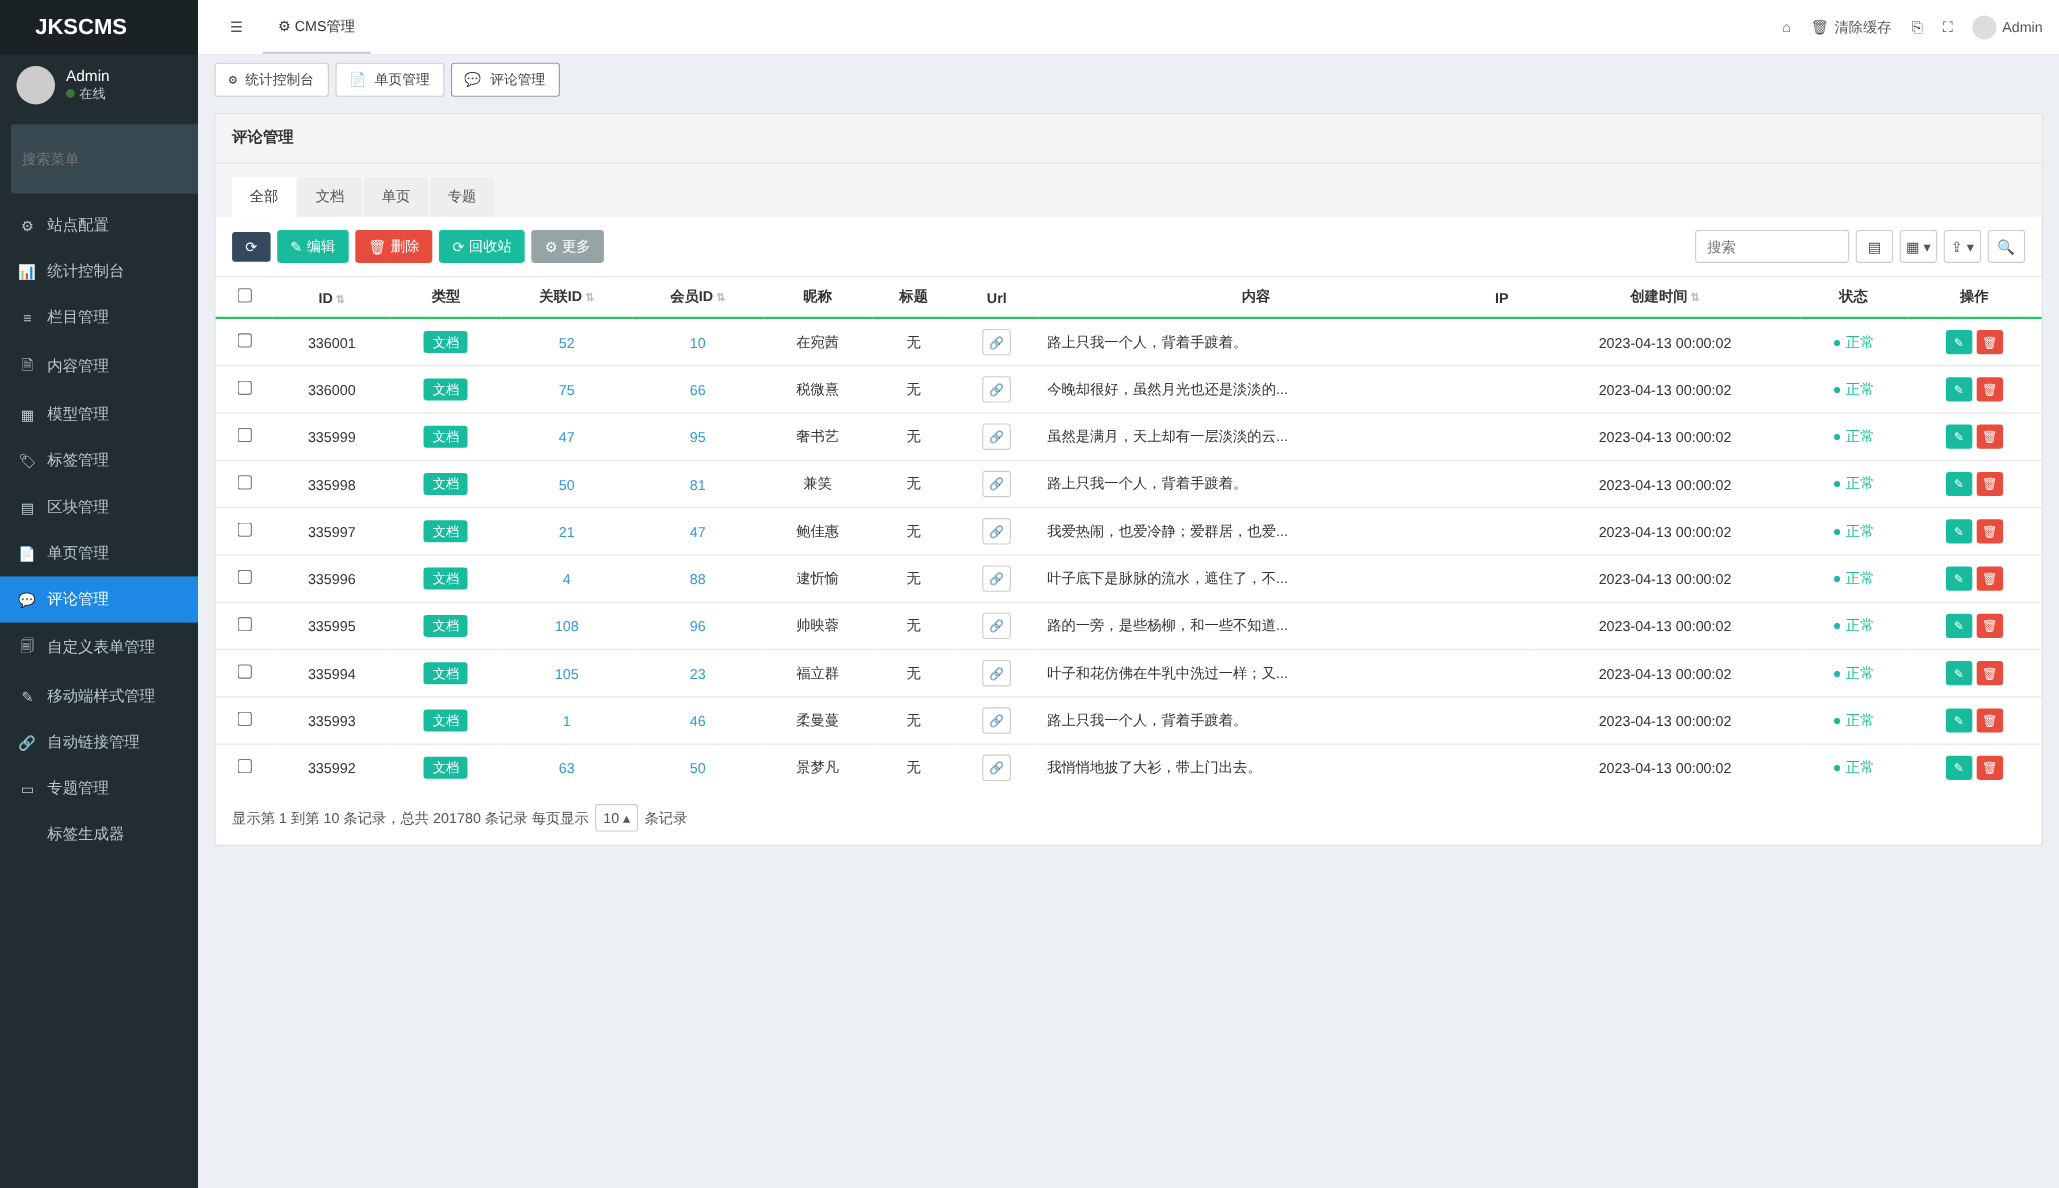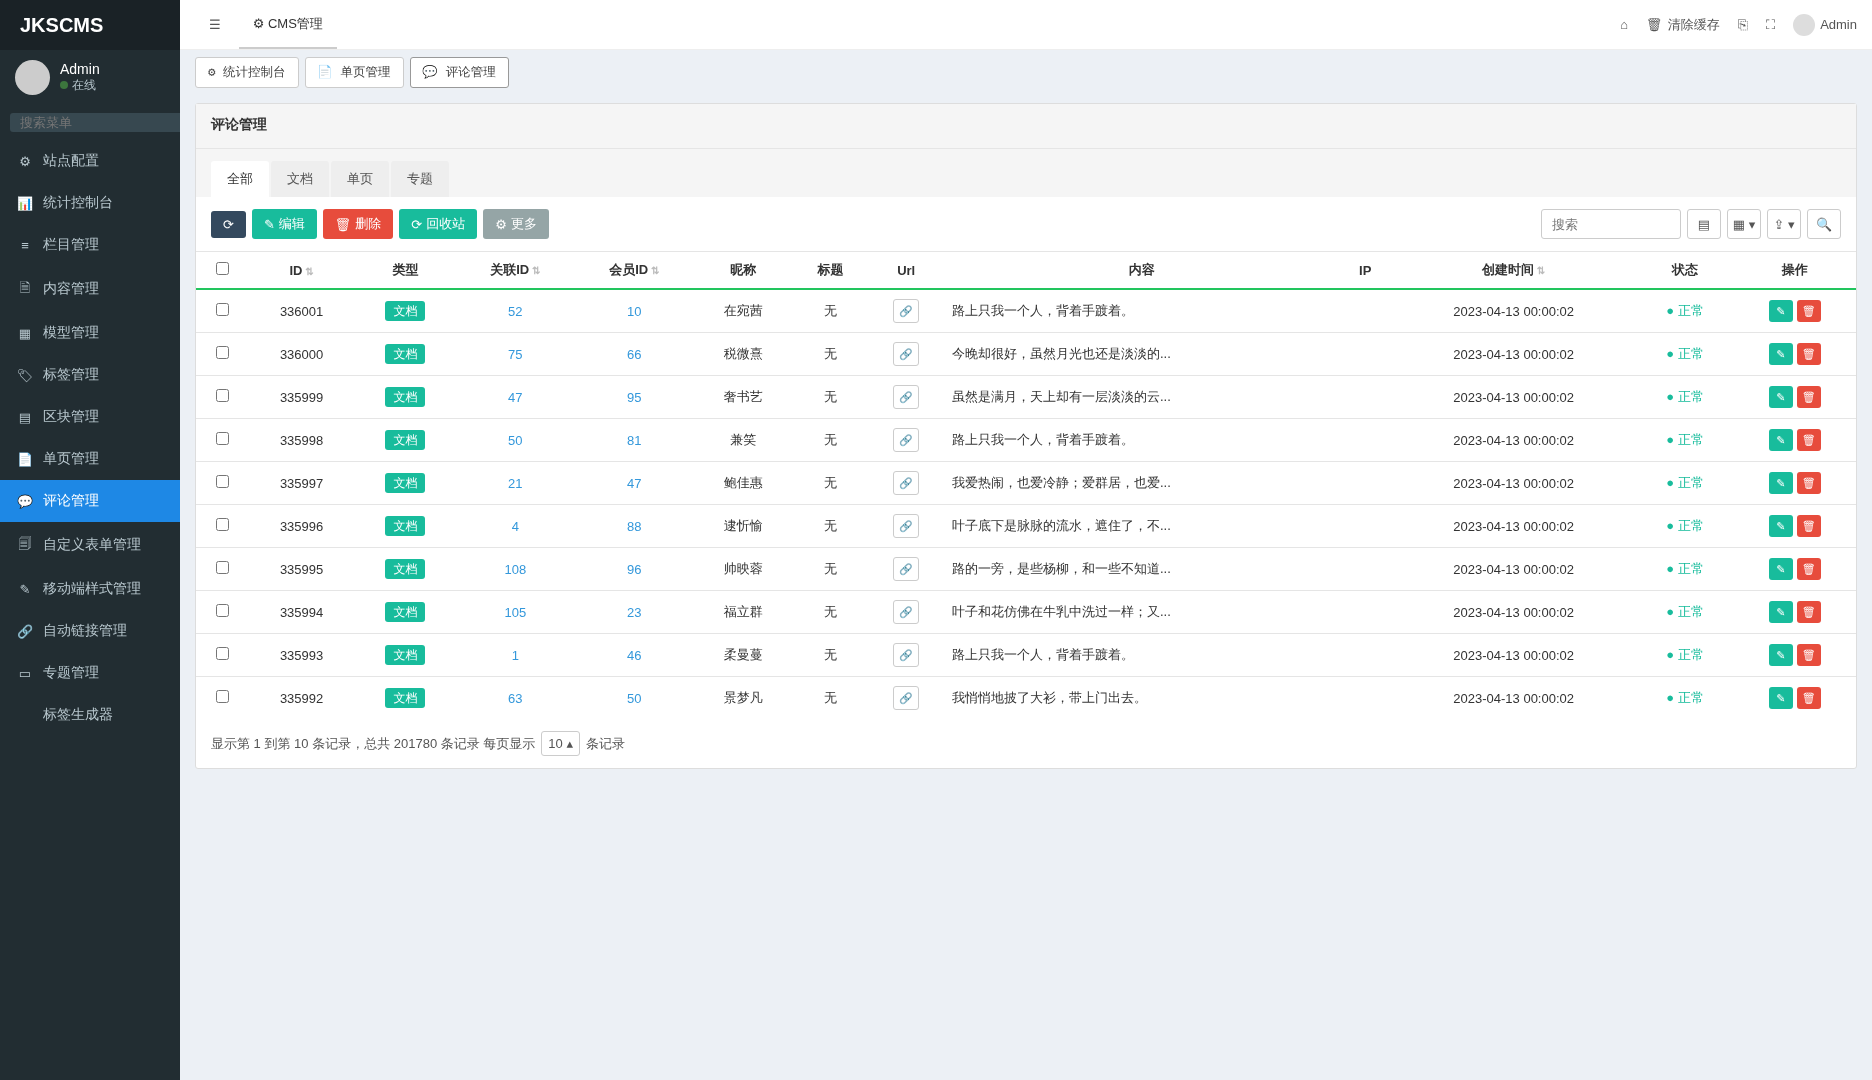--- a/index.html
+++ b/index.html
@@ -1,26 +1,26 @@
 <!DOCTYPE html>
 <html><head>
 <meta charset="utf-8">
 <style>
 *{margin:0;padding:0;box-sizing:border-box;}
 body{font-family:-apple-system,BlinkMacSystemFont,"Segoe UI",sans-serif;font-size:13px;color:#333;background:#ecf0f5;}
 .app{display:flex;height:100vh;}
 .sidebar{width:180px;background:#222d32;color:#b8c7ce;flex-shrink:0;overflow-y:auto;}
-.logo{height:50px;background:#1a2226;color:#fff;font-size:20px;font-weight:600;display:flex;align-items:center;padding-left:20px;}
+.logo{height:50px;background:#1a2226;color:#fff;font-size:20px;font-weight:600;display:flex;align-items:center;padding-left:32px;}
 .user-panel{padding:10px 10px 10px 15px;display:flex;align-items:center;gap:10px;}
 .avatar{width:35px;height:35px;border-radius:50%;background:#ccc;}
 .user-info .name{color:#fff;font-size:14px;}
 .user-info .status{color:#b8c7ce;font-size:12px;}
 .status-dot{display:inline-block;width:8px;height:8px;border-radius:50%;background:#3c763d;margin-right:4px;}
 .search-box{margin:8px 10px;display:flex;}
-.search-box input{flex:1;background:#374850;border:none;padding:2px 10px;color:#b8c7ce;border-radius:3px 0 0 3px;font-size:13px;outline:none;}
+.search-box input{flex:1;background:#374850;border:none;padding:24px 10px;color:#b8c7ce;border-radius:3px 0 0 3px;font-size:13px;outline:none;}
 .menu{list-style:none;}
 .menu li{display:flex;align-items:center;padding:12px 15px;cursor:pointer;font-size:14px;}
 .menu li.active{background:#1e88e5;color:#fff;}
 .menu .icon{width:20px;margin-right:8px;text-align:center;font-size:13px;}
 .main{flex:1;display:flex;flex-direction:column;overflow:hidden;}
 .topnav{height:50px;background:#fff;border-bottom:1px solid #eee;display:flex;align-items:center;padding:0 15px;}
 .topnav .left{display:flex;align-items:center;gap:4px;}
 .topnav .tab{padding:14px 14px;color:#555;display:flex;align-items:center;gap:5px;font-size:13px;cursor:pointer;}
 .topnav .tab.active{border-bottom:2px solid #ccc;color:#333;}
 .topnav .right{margin-left:auto;display:flex;align-items:center;gap:18px;font-size:13px;color:#555;}

